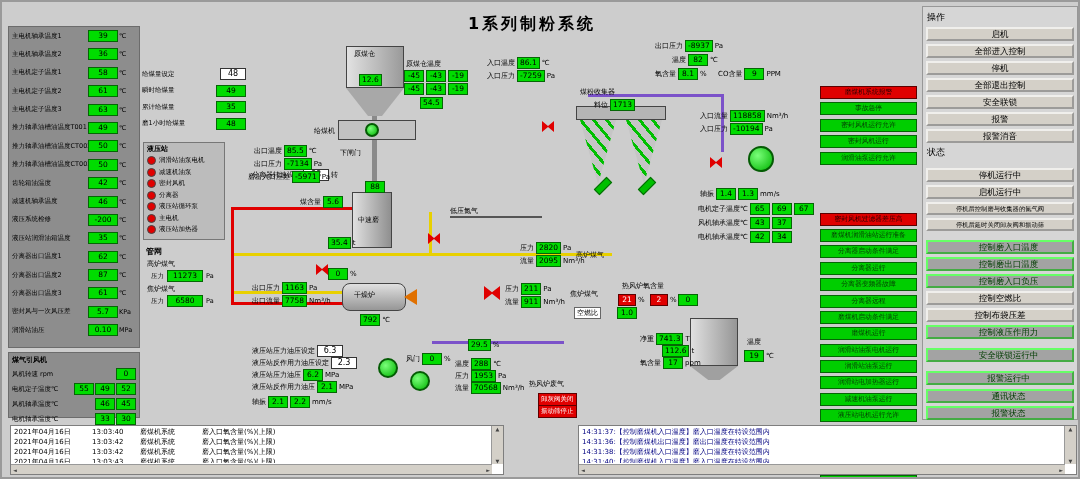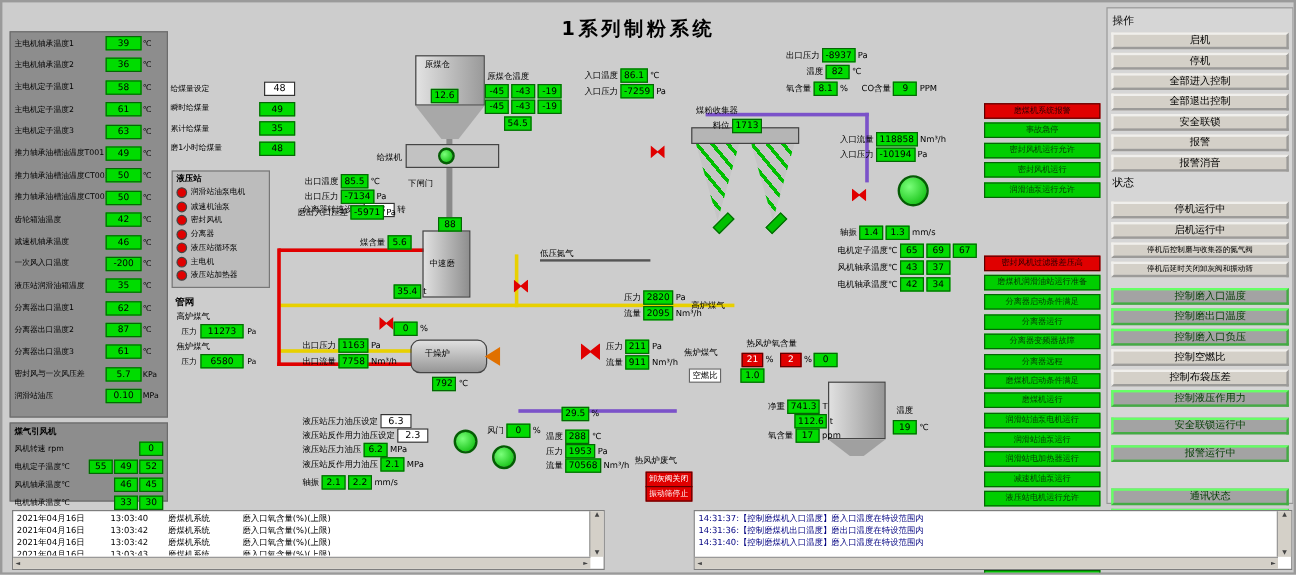--- a/index.html
+++ b/index.html
@@ -123,21 +123,21 @@
           </span>
         </div>
         <div class="srow">
           <span class="slbl">减速机轴承温度</span>
           <span class="sgrp">
             <span class="gv">46</span>
             <span class="sunit">℃</span>
           </span>
         </div>
         <div class="srow">
-          <span class="slbl">一次风入口温度</span>
+          <span class="slbl">液压系统检修</span>
           <span class="sgrp">
             <span class="gv">-200</span>
             <span class="sunit">℃</span>
           </span>
         </div>
         <div class="srow">
           <span class="slbl">液压站润滑油箱温度</span>
           <span class="sgrp">
             <span class="gv">35</span>
             <span class="sunit">℃</span>
@@ -640,42 +640,42 @@
       <div class="stbox">液压站系统油压正常</div>
       <div class="stbox">液压站冷却器运行</div>
       <div class="stbox red">液压系统检修</div>
       <div class="stbox red">液压系统故障</div>
     </div>
 
   <div class="rightpanel">
     <div class="phead">操作</div>
     <div>
         <button class="opbtn">启机</button>
+        <button class="opbtn">全部进入控制</button>
         <button class="opbtn">停机</button>
-        <button class="opbtn">全部进入控制</button>
         <button class="opbtn">全部退出控制</button>
         <button class="opbtn">安全联锁</button>
         <button class="opbtn">报警</button>
         <button class="opbtn">报警消音</button>
       </div>
     <div class="phead">状态</div>
     <div>
         <button class="opbtn" style="margin-top: 9px;">停机运行中</button>
         <button class="opbtn">启机运行中</button>
         <button class="opbtn small">停机后控制磨与收集器的氮气阀</button>
         <button class="opbtn small">停机后延时关闭卸灰阀和振动筛</button>
         <button class="opbtn green" style="margin-top: 9px;">控制磨入口温度</button>
         <button class="opbtn green">控制磨出口温度</button>
         <button class="opbtn green">控制磨入口负压</button>
         <button class="opbtn">控制空燃比</button>
         <button class="opbtn">控制布袋压差</button>
         <button class="opbtn green">控制液压作用力</button>
         <button class="opbtn green" style="margin-top: 9px;">安全联锁运行中</button>
         <button class="opbtn green" style="margin-top: 9px;">报警运行中</button>
-        <button class="opbtn green" style="margin-top: 22px;">通讯状态</button>
+        <button class="opbtn green" style="margin-top: 4px;">通讯状态</button>
         <button class="opbtn green">报警状态</button>
       </div>
   </div>
 
   <div class="log" style="left:8px;width:494px;">
     <div class="logrows">
         <div class="logrow"><span style="width: 78px;">2021年04月16日</span><span style="width: 48px;">13:03:40</span><span style="width: 62px;">磨煤机系统</span><span>磨入口氧含量(%)(上限)</span></div>
         <div class="logrow"><span style="width: 78px;">2021年04月16日</span><span style="width: 48px;">13:03:42</span><span style="width: 62px;">磨煤机系统</span><span>磨入口氧含量(%)(上限)</span></div>
         <div class="logrow"><span style="width: 78px;">2021年04月16日</span><span style="width: 48px;">13:03:42</span><span style="width: 62px;">磨煤机系统</span><span>磨入口氧含量(%)(上限)</span></div>
         <div class="logrow"><span style="width: 78px;">2021年04月16日</span><span style="width: 48px;">13:03:43</span><span style="width: 62px;">磨煤机系统</span><span>磨入口氧含量(%)(上限)</span></div>
@@ -687,20 +687,21 @@
     <div class="hsb">
         <span>◄</span>
         <span>►</span>
       </div>
   </div>
 
   <div class="log" style="left:576px;width:499px;">
     <div class="logrows">
         <div class="logrow" style="color: rgb(0, 0, 128);">14:31:37:【控制磨煤机入口温度】磨入口温度在特设范围内</div>
         <div class="logrow" style="color: rgb(0, 0, 128);">14:31:36:【控制磨煤机出口温度】磨出口温度在特设范围内</div>
+        <div class="logrow" style="color: rgb(0, 0, 128);">14:31:38:【控制磨煤机入口温度】磨入口温度在特设范围内</div>
         <div class="logrow" style="color: rgb(0, 0, 128);">14:31:40:【控制磨煤机入口温度】磨入口温度在特设范围内</div>
       </div>
     <div class="vsb">
         <span>▲</span>
         <span>▼</span>
       </div>
     <div class="hsb">
         <span>◄</span>
         <span>►</span>
       </div>

